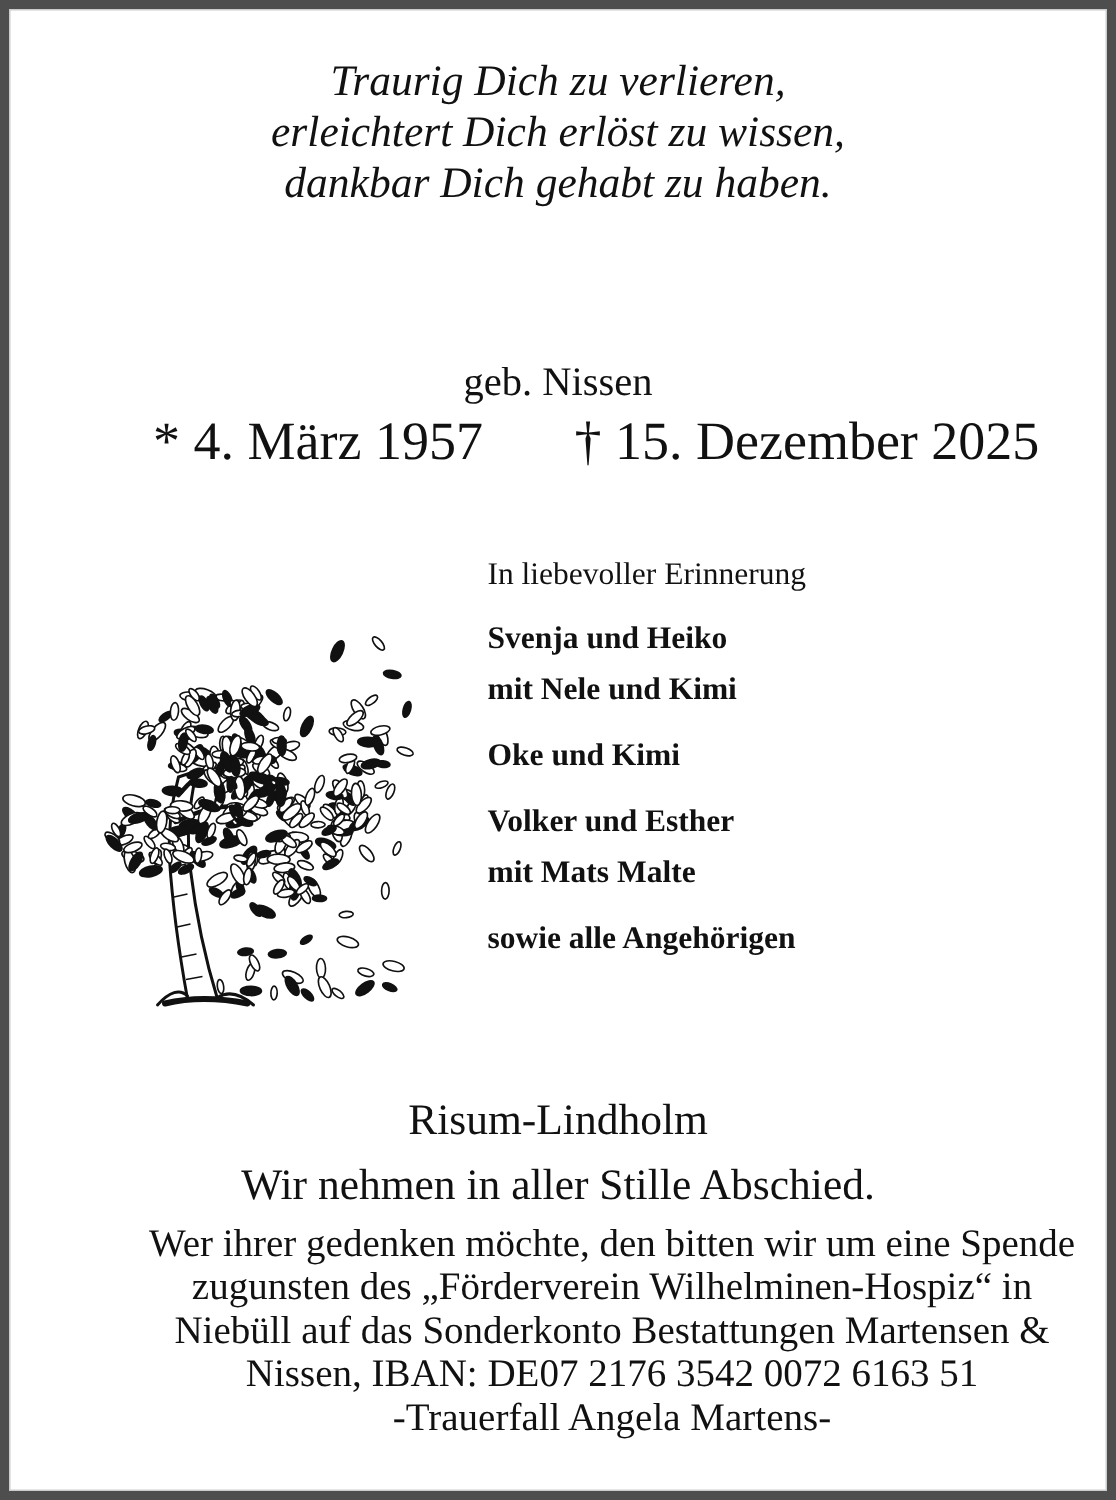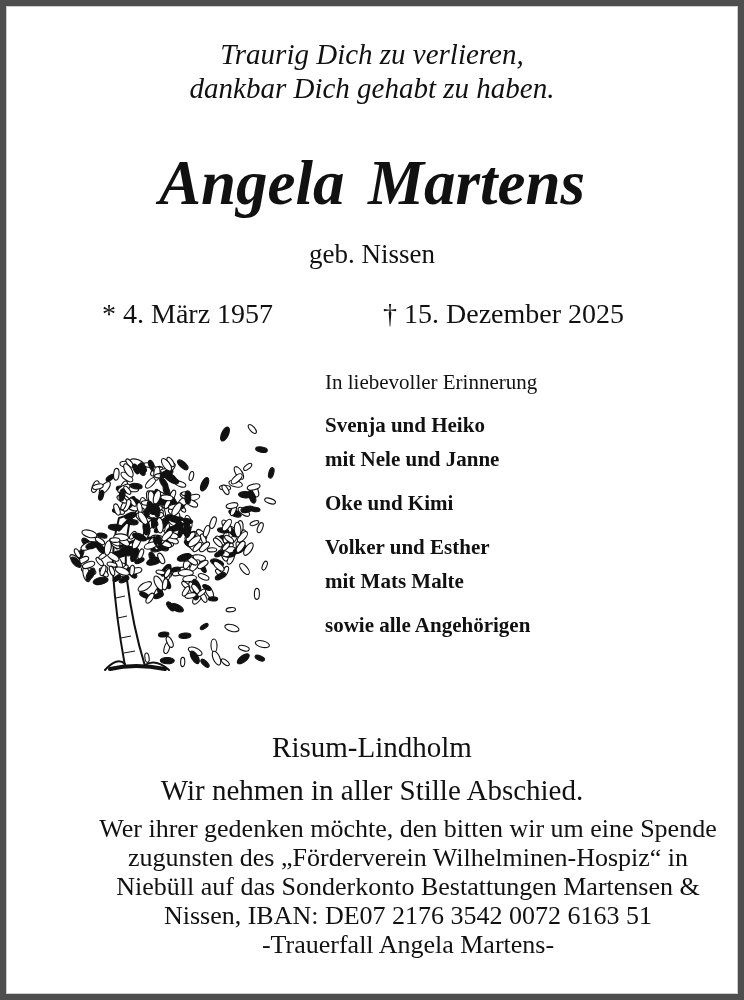--- a/index.html
+++ b/index.html
@@ -3,43 +3,43 @@
 <meta charset="utf-8">
 <style>
   html,body{margin:0;padding:0;background:#fff;}
   body{width:744px;height:1000px;font-family:"Liberation Serif","DejaVu Serif",serif;color:#111;}
   .frame{width:744px;height:1000px;box-sizing:border-box;padding:6px;background:#4e4e4e;}
   .paper{width:100%;height:100%;box-sizing:border-box;border:1px solid #cccccc;background:#ffffff;position:relative;overflow:hidden;}
   .center{width:100%;text-align:center;position:absolute;left:0;}
   .verse{top:30px;font-style:italic;font-size:29px;line-height:34px;}
   .name{top:136px;font-style:italic;font-weight:bold;font-size:63px;line-height:80px;word-spacing:0.12em;}
   .birthname{top:230px;font-size:27px;line-height:34px;}
-  .dates{position:absolute;top:288px;left:0;width:100%;height:40px;font-size:28px;line-height:38px;}
+  .dates{position:absolute;top:268px;left:0;width:100%;height:40px;font-size:36px;line-height:38px;}
   .bdate{position:absolute;left:95px;}
   .ddate{position:absolute;left:376px;}
   .remembrance{position:absolute;left:318px;top:358px;width:380px;font-size:21px;}
   .rem-intro{line-height:34px;margin-bottom:9px;}
   .mourner{font-weight:bold;line-height:34px;margin-bottom:10px;white-space:pre-line;}
   .tree{position:absolute;left:48px;top:401px;width:260px;height:290px;}
   .place{top:723px;font-size:29px;line-height:34px;}
   .farewell{top:766px;font-size:29px;line-height:34px;}
   .donation{top:807px;font-size:26px;line-height:29px;padding-left:36px;}
 </style>
 </head>
 <body>
 
 <div class="frame">
   <div class="paper">
 
     <div class="center verse">
       <div>Traurig Dich zu verlieren,</div>
+      <div>erleichtert Dich erlöst zu wissen,</div>
       <div>dankbar Dich gehabt zu haben.</div>
     </div>
 
-    <div class="center name">Angela Martens</div>
     <div class="center birthname">geb. Nissen</div>
 
     <div class="dates">
       <span class="bdate">* 4. März 1957</span>
       <span class="ddate">† 15. Dezember 2025</span>
     </div>
 
     <div class="tree">
       <svg id="tree-svg" width="260" height="290" viewBox="0 0 260 290" xmlns="http://www.w3.org/2000/svg">
         <g stroke="#111" fill="none" stroke-width="2" stroke-linecap="round">
@@ -388,21 +388,21 @@
             <ellipse cx="204.8" cy="250.1" rx="5.0" ry="2.3" transform="rotate(23 204.8 250.1)" fill="#111" stroke="#111" stroke-width="1.1"></ellipse>
             <ellipse cx="114.7" cy="234.0" rx="5.8" ry="2.6" transform="rotate(64 114.7 234.0)" fill="#fff" stroke="#111" stroke-width="1.1"></ellipse>
             <ellipse cx="108.7" cy="226.5" rx="5.2" ry="2.4" transform="rotate(173 108.7 226.5)" fill="#111" stroke="#111" stroke-width="1.1"></ellipse>
           </g>
       </svg>
     </div>
 
     <div class="remembrance">
       <div class="rem-intro">In liebevoller Erinnerung</div>
       <div class="mourner">Svenja und Heiko
-mit Nele und Janne</div>
+mit Nele und Kimi</div>
       <div class="mourner">Oke und Kimi</div>
       <div class="mourner">Volker und Esther
 mit Mats Malte</div>
       <div class="mourner">sowie alle Angehörigen</div>
     </div>
 
     <div class="center place">Risum-Lindholm</div>
     <div class="center farewell">Wir nehmen in aller Stille Abschied.</div>
 
     <div class="center donation">

